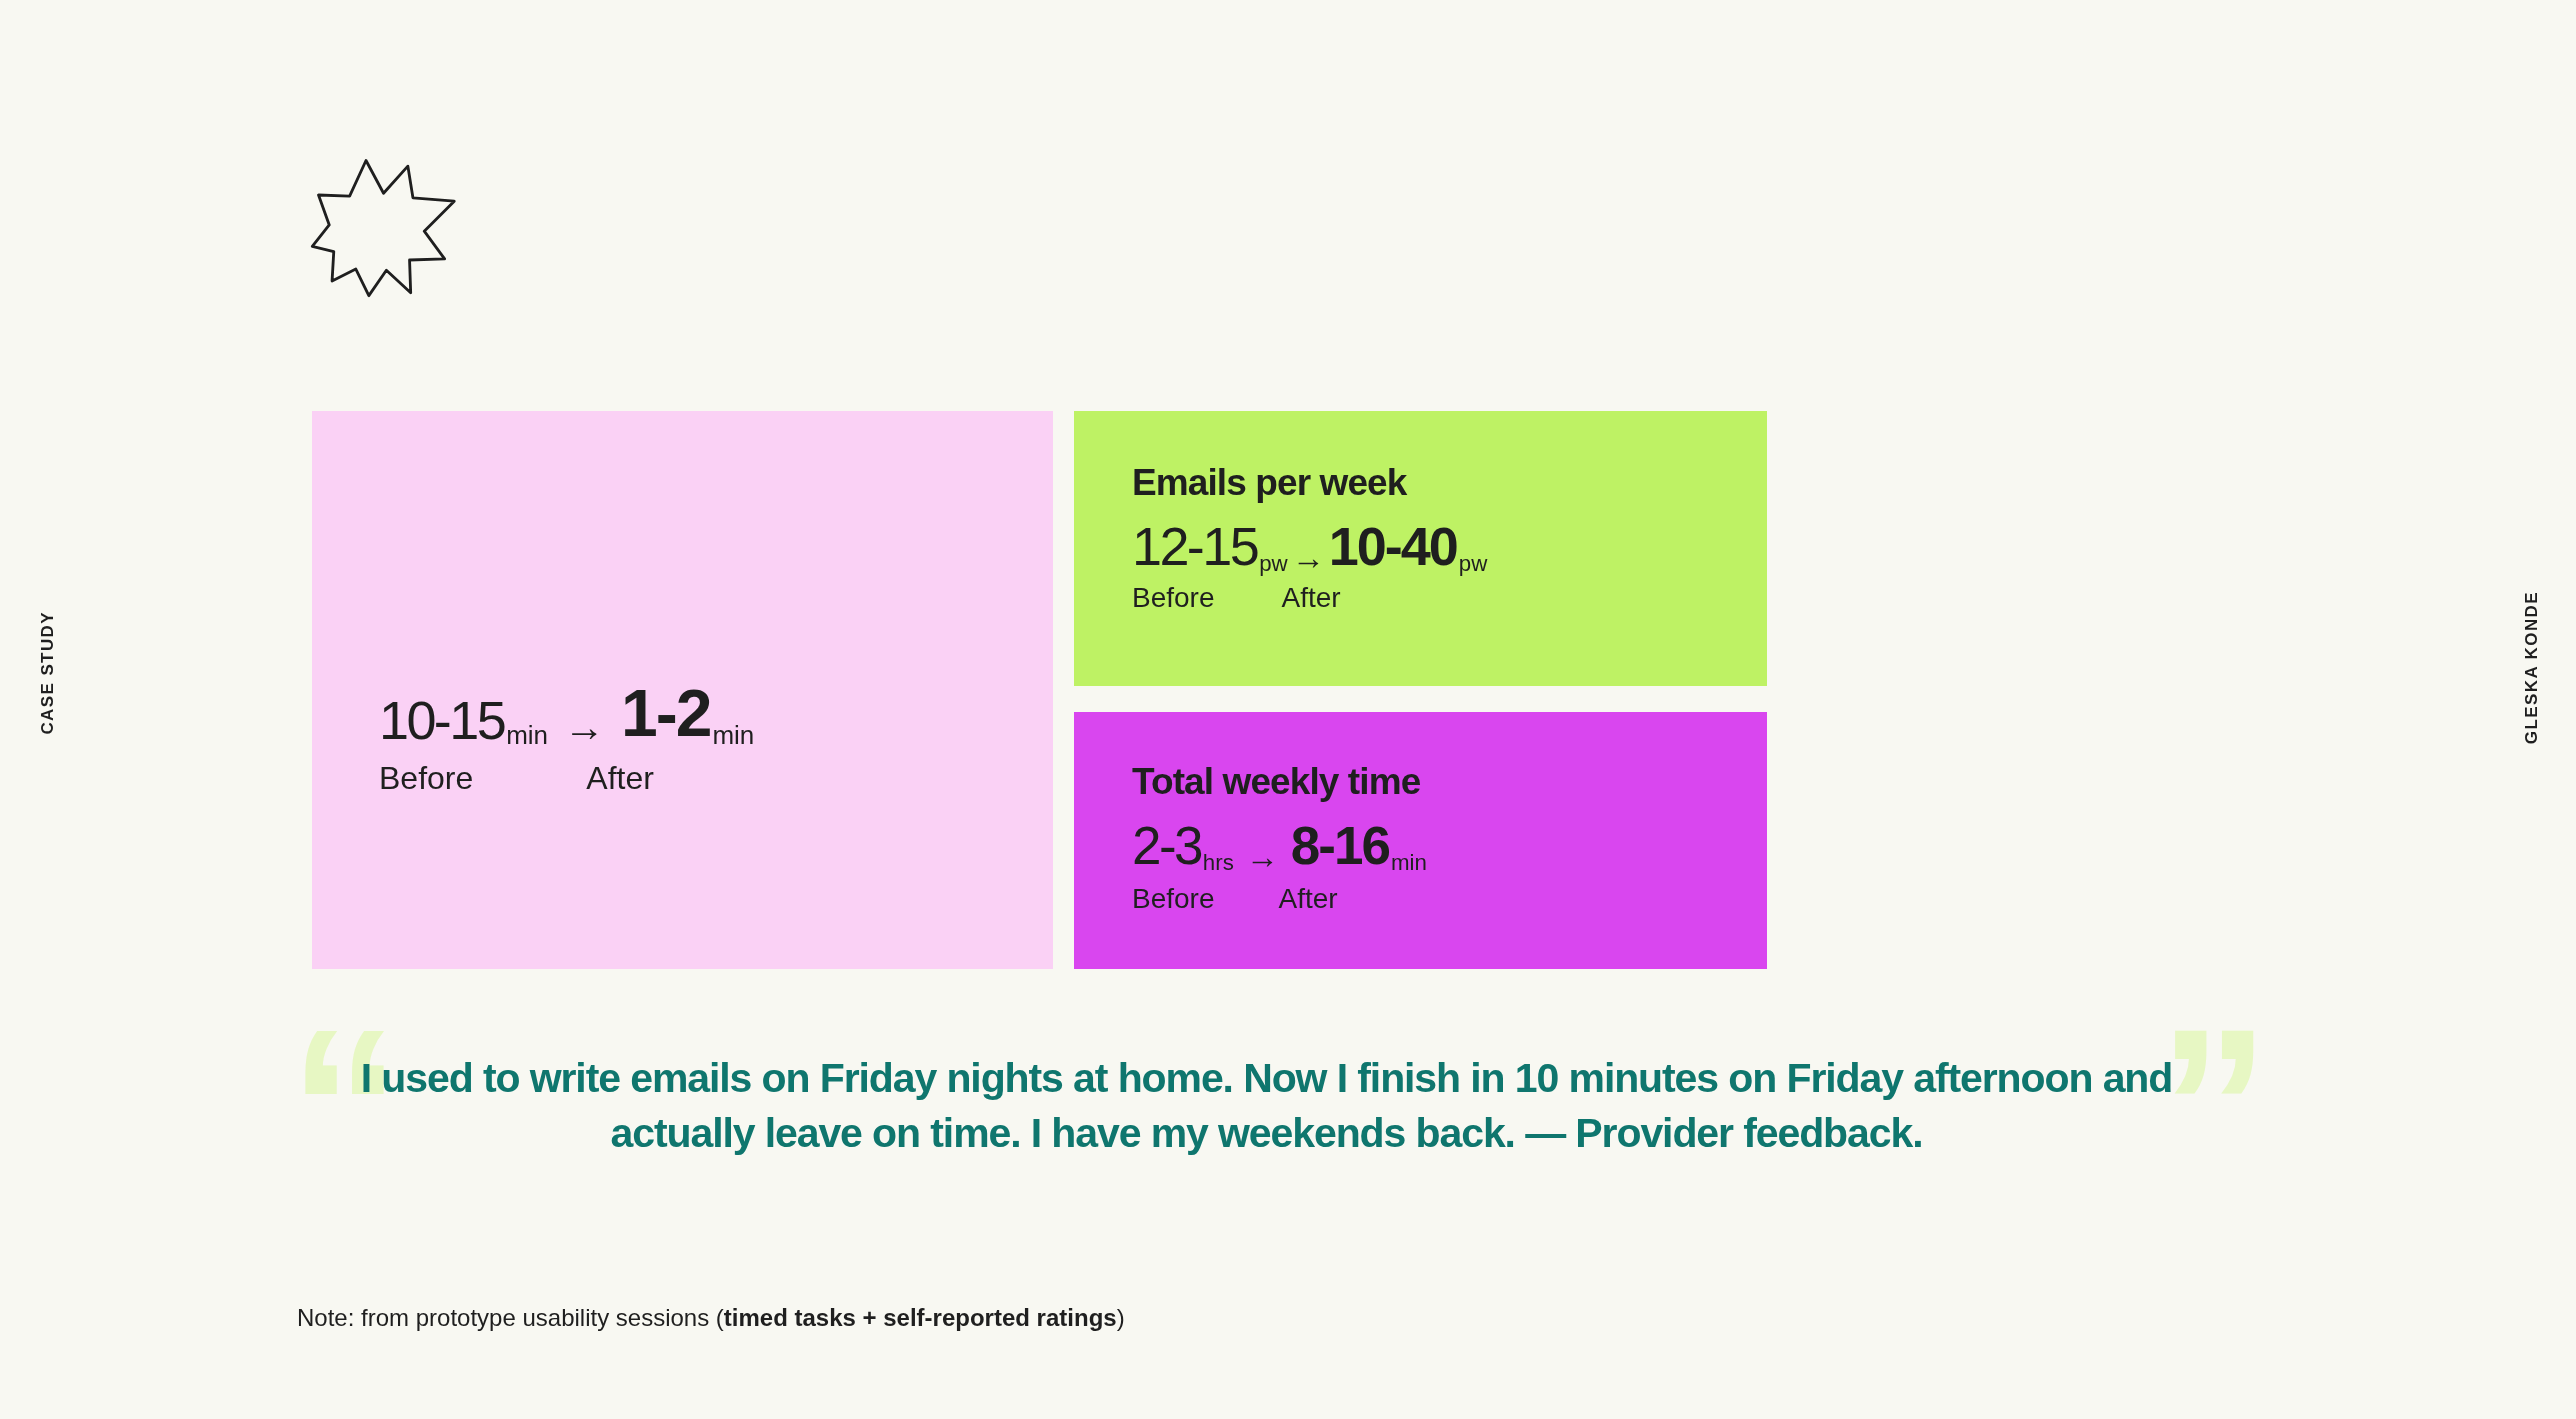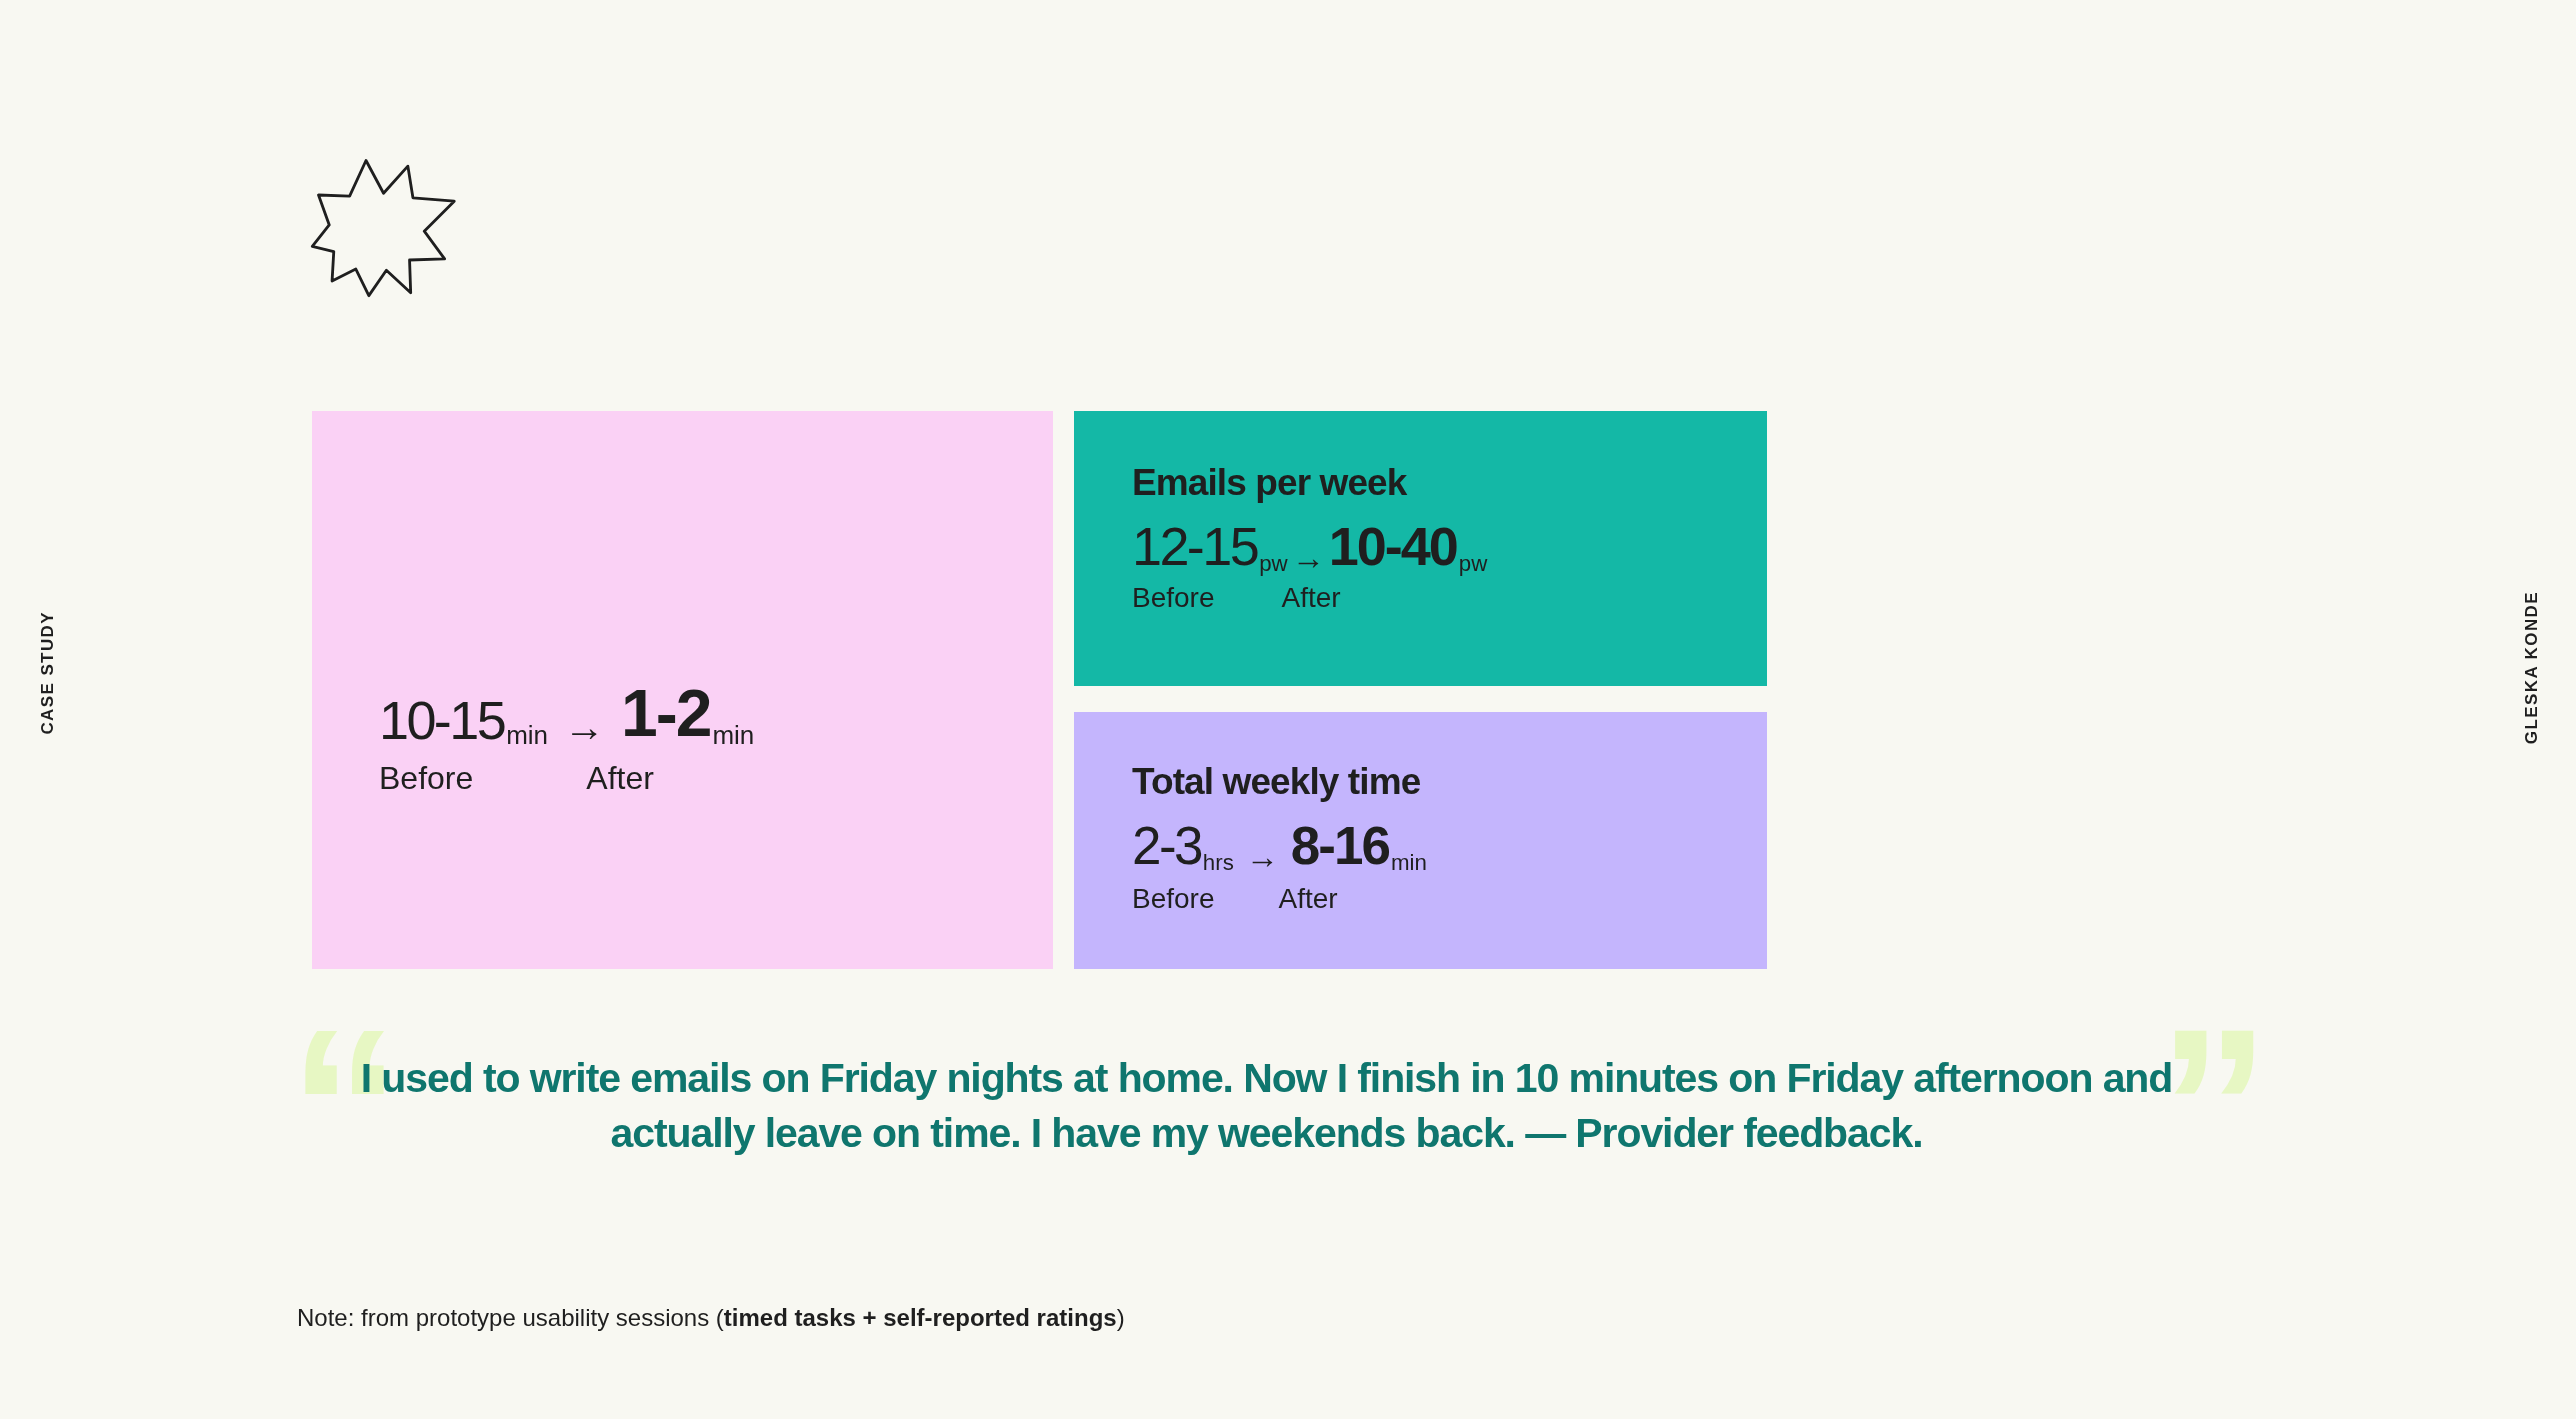--- a/index.html
+++ b/index.html
@@ -55,23 +55,23 @@
     display: inline-block;
     vertical-align: 5.3px;
   }
   .starburst { width: 177px; height: 164px; display: block; flex: none; }
 
   
   .card { position: absolute; box-sizing: border-box; }
   .card-pink  { left: 312px;  top: 411px;  width: 741px; height: 558px;
                 background: #fad1f5; padding: 0 0 0 67px; }
   .card-green { left: 1074px; top: 411px;  width: 693px; height: 275px;
-                background: #14b8a6; padding: 0 0 0 58px; }
+                background: #bef264; padding: 0 0 0 58px; }
   .card-blue  { left: 1074px; top: 712px; width: 693px; height: 257px;
-                background: #c4b5fd; padding: 0 0 0 58px; }
+                background: #d946ef; padding: 0 0 0 58px; }
 
   .card-inner-pink {
     position: absolute; left: 67px; top: 242px;
   }
   .card-inner-green { position: absolute; left: 58px; top: 51px; }
   .card-inner-blue  { position: absolute; left: 58px; top: 49px; }
 
   .card-title {
     font-weight: 800;
     letter-spacing: -0.9px;

